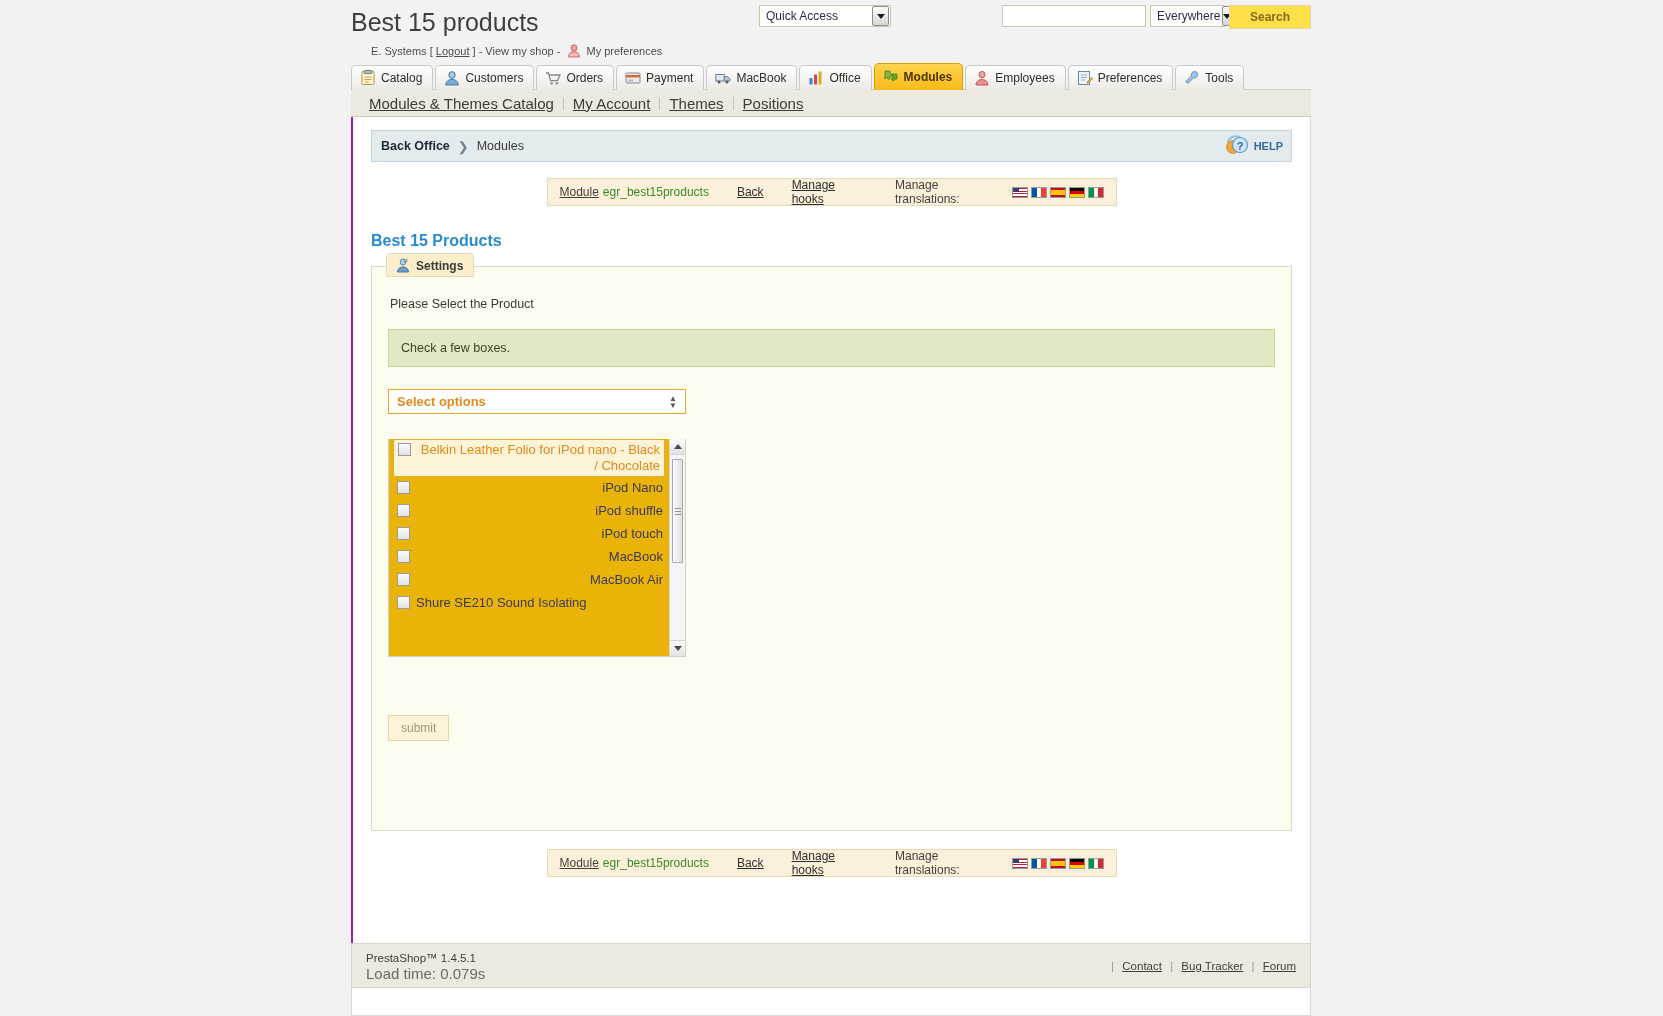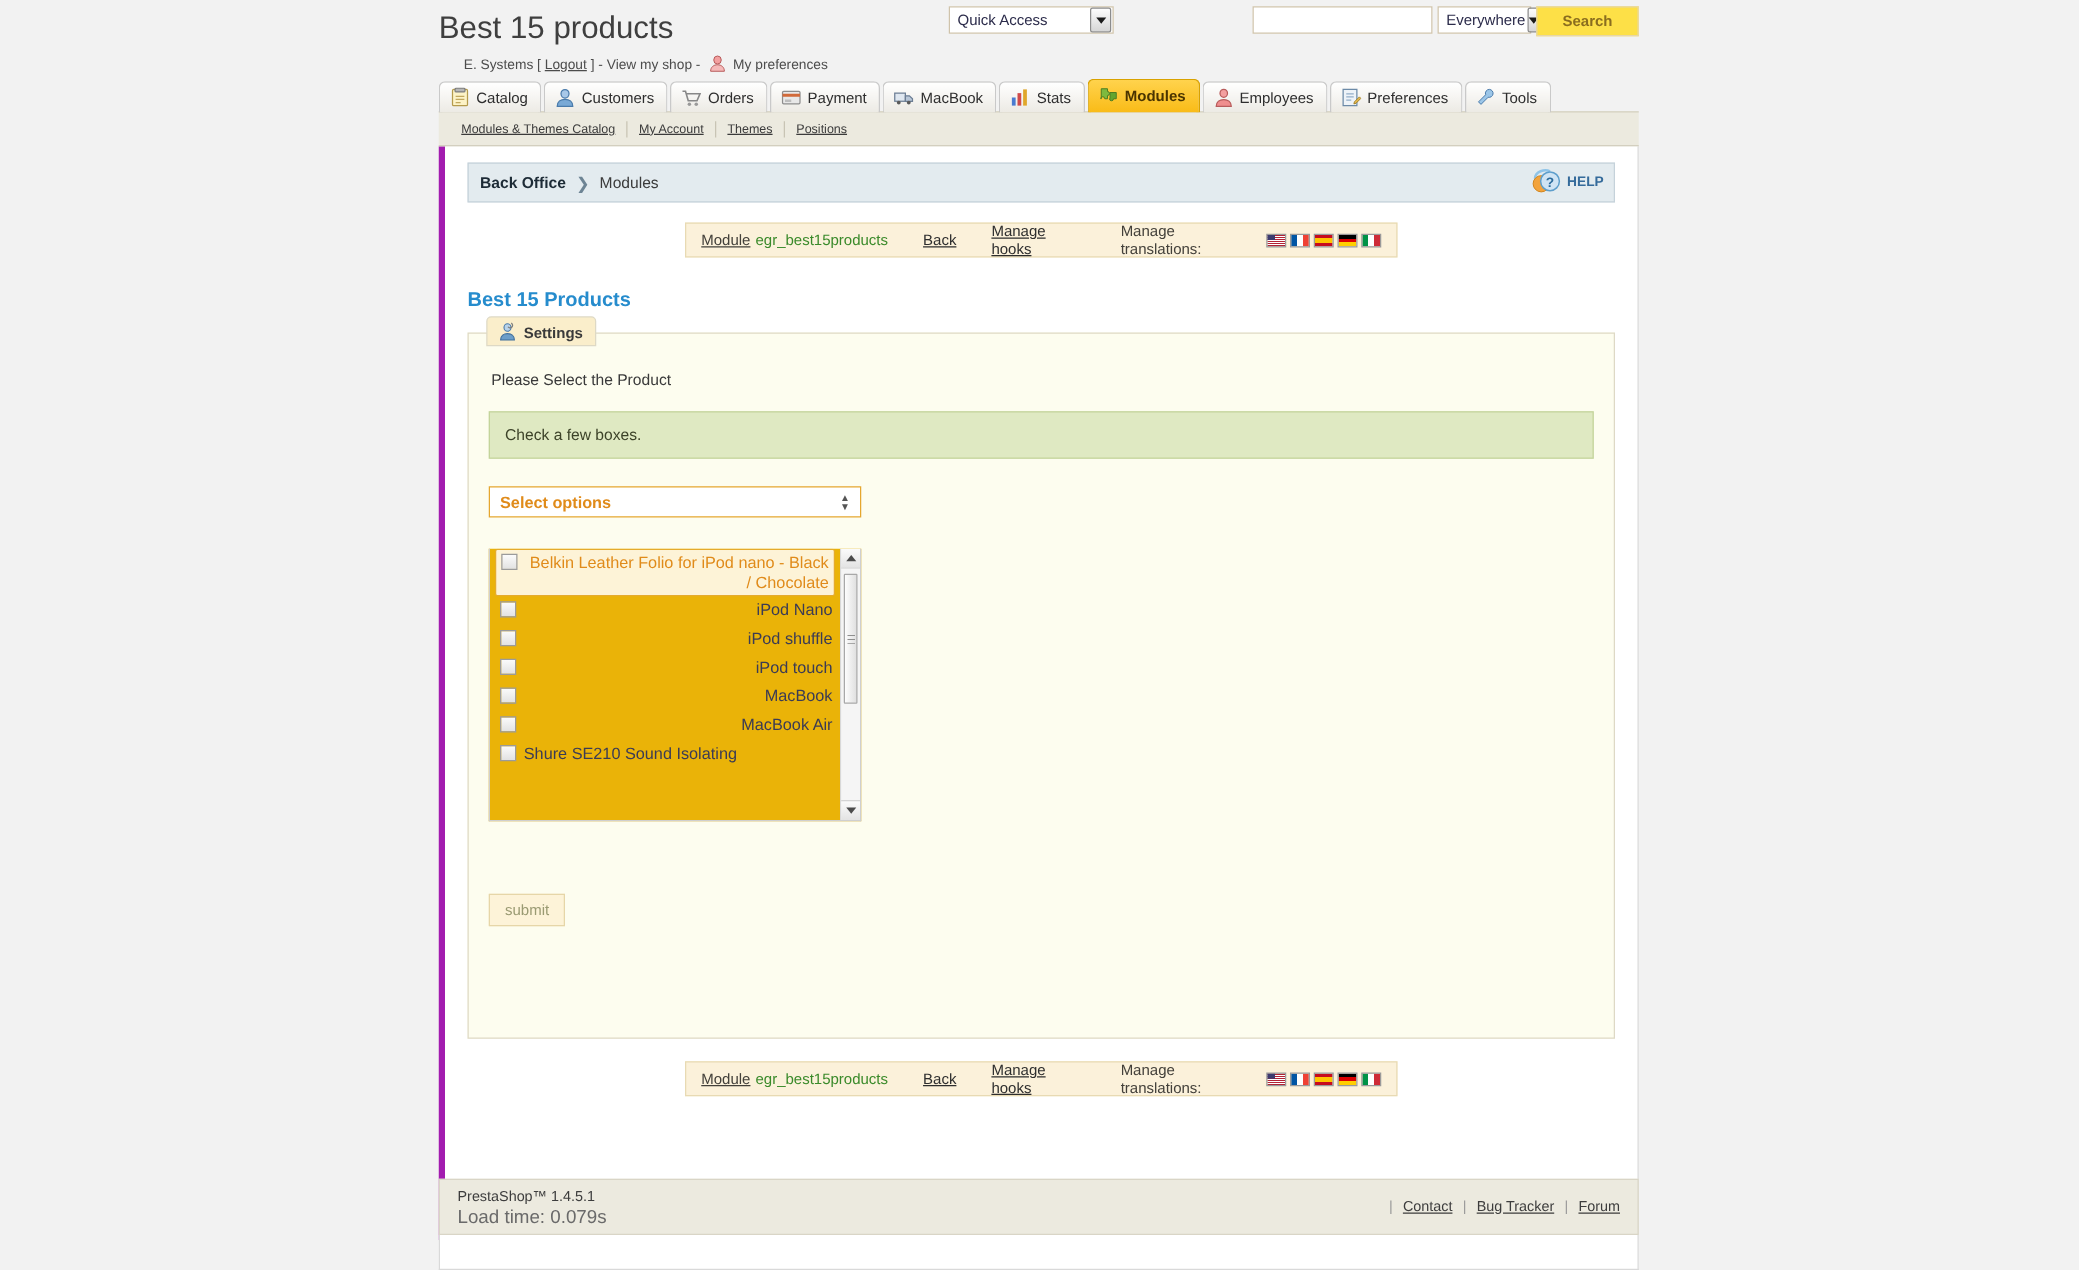--- a/index.html
+++ b/index.html
@@ -154,37 +154,37 @@
     height: 28px;
     background: #eceadf;
     border-top: 1px solid #d3cfbf;
     border-bottom: 1px solid #d3cfbf;
     display: flex;
     align-items: center;
     padding-left: 9px;
     z-index: 2;
   }
   .submenu a {
-    font-size: 10px;
+    font-size: 15px;
     color: #3b3b3b;
     text-decoration: underline;
     padding: 0 9px;
     border-right: 1px solid #c8c4b4;
     line-height: 13px;
   }
   .submenu a:last-child { border-right: none; }
   
   .main {
     position: absolute;
     left: 351px;
     top: 117px;
     width: 960px;
     min-height: 875px;
     background: #fff;
-    border-left: 5px solid #a21caf;
+    border-left: 2px solid #a21caf;
     border-right: 1px solid #d9d9d9;
     padding: 13px 18px 0 18px;
   }
   .breadcrumb {
     height: 32px;
     background: #e3ebef;
     border: 1px solid #c5d2da;
     display: flex;
     align-items: center;
     padding: 0 8px 0 9px;
@@ -545,21 +545,21 @@
       <span>MacBook</span>
     </div>
     <div class="tab">
       <span class="ti">
         <svg width="16" height="16" viewBox="0 0 16 16">
             <rect x="1.5" y="8" width="3" height="6.5" fill="#4a7bd0"></rect>
             <rect x="6" y="4.5" width="3" height="10" fill="#d04a4a"></rect>
             <rect x="10.5" y="1.5" width="3" height="13" fill="#e0a72b"></rect>
           </svg>
       </span>
-      <span>Stats</span>
+      <span>Office</span>
     </div>
     <div class="tab active">
       <span class="ti">
         <svg width="16" height="16" viewBox="0 0 16 16">
             <path d="M2 2h5v2.2a1.6 1.6 0 1 1 0 3.2V10H4.8a1.6 1.6 0 1 0-3.2 0H2z" fill="#7dba3e" stroke="#4e7e22" stroke-width="0.8"></path>
             <path d="M9 5h5v5h-2.2a1.6 1.6 0 1 1-3.2 0H9z" fill="#63a52f" stroke="#4e7e22" stroke-width="0.8"></path>
           </svg>
       </span>
       <span>Modules</span>
     </div>

